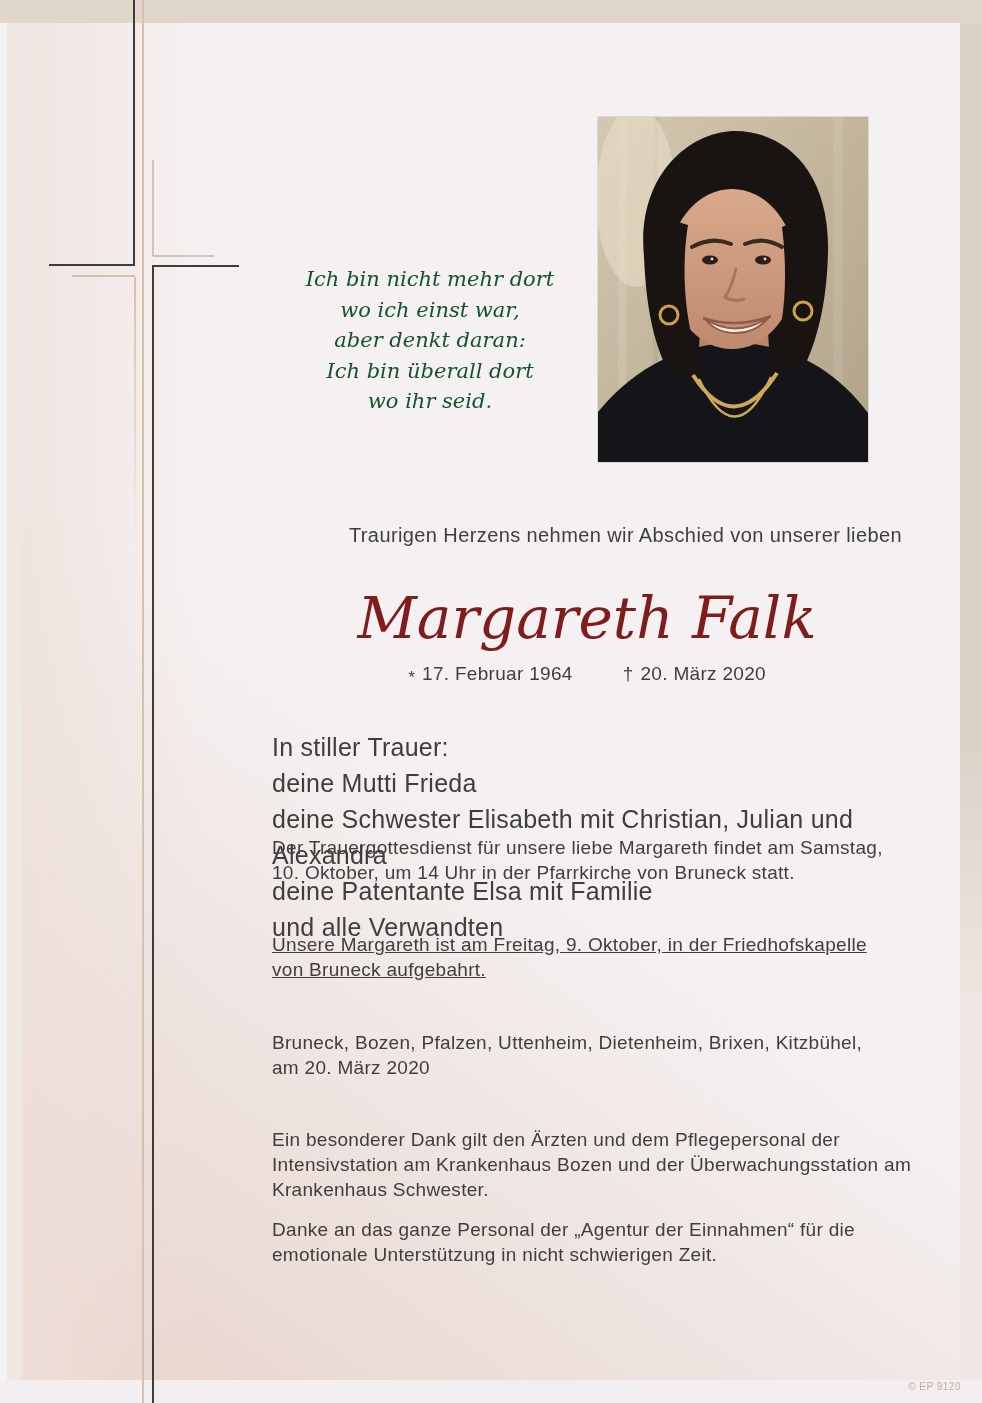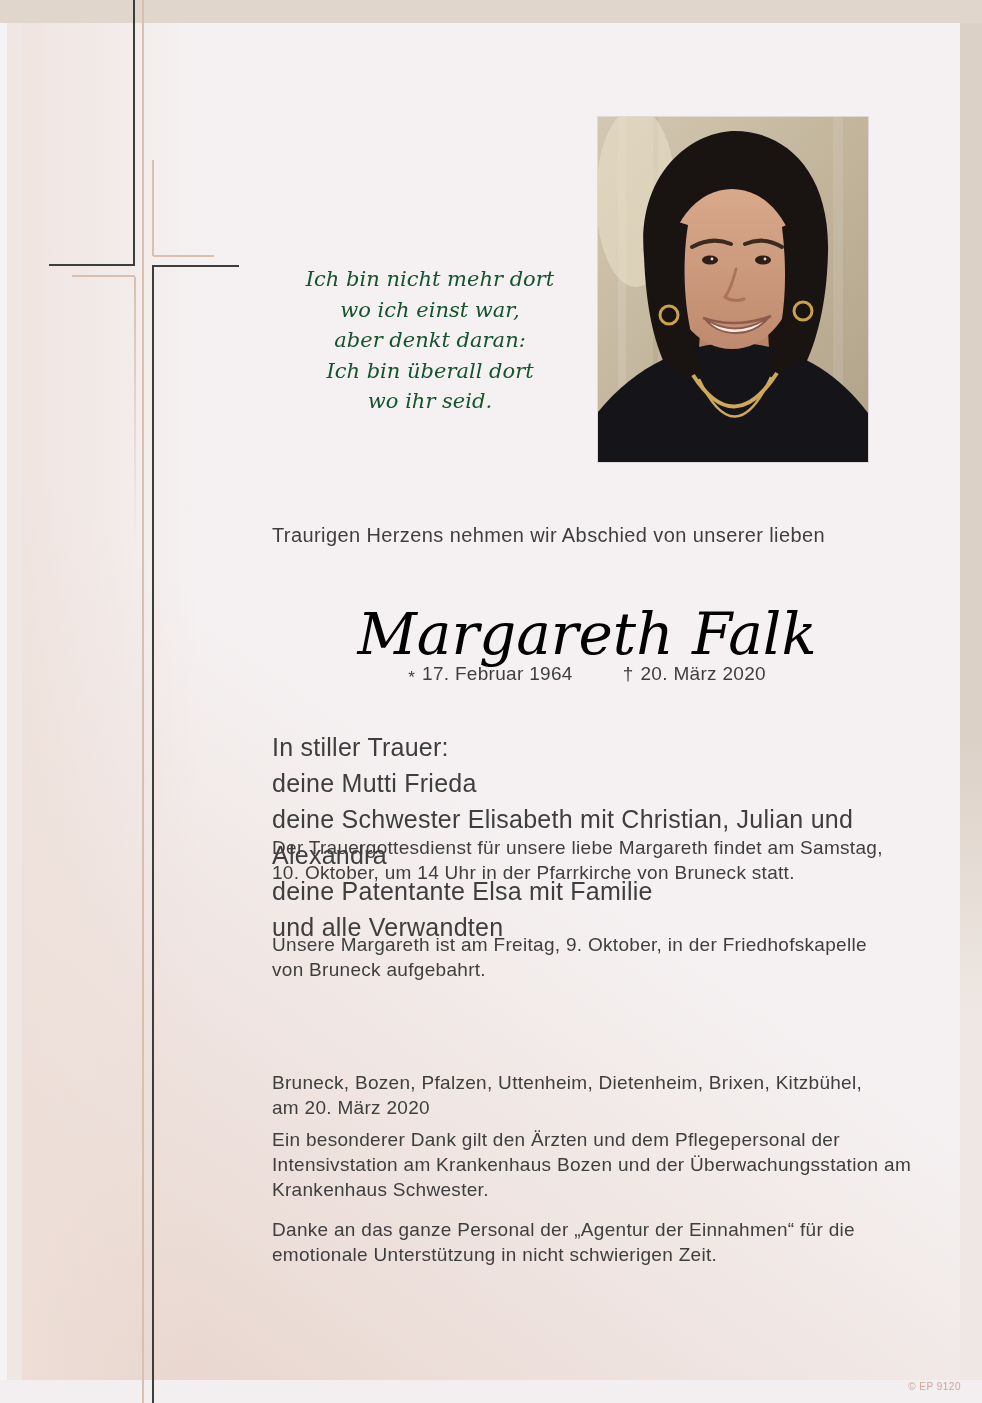--- a/index.html
+++ b/index.html
@@ -33,36 +33,36 @@
   #tan-v-right-up { left:152px; top:160px; width:2px;  height:96px; }
   #tan-h-left     { left:72px;  top:275px; width:63px; height:2px; }
   #tan-v-left-down{ left:134px; top:277px; width:2px;  height:270px;
                     background:linear-gradient(#d8bfae, rgba(216,191,174,0)); }
 
   
   .txt { color:#3e3e3e; z-index:6; }
   #poem { left:280px; top:264px; width:300px; text-align:center;
           font-family:"DejaVu Serif", serif; font-style:italic;
           font-size:21px; line-height:30.5px; color:#14532d; white-space:pre-line; }
-  #intro { left:272px; top:524px; width:630px; text-align:left;
+  #intro { left:272px; top:524px; width:630px; text-align:right;
            font-size:20px; letter-spacing:0.4px; }
-  #name { left:272px; top:594px; width:630px; text-align:center;
+  #name { left:272px; top:578px; width:630px; text-align:center;
           font-family:"DejaVu Serif", serif; font-style:italic;
-          font-size:58px; line-height:80px; color:#000000; }
+          font-size:58px; line-height:80px; color:#7f1d1d; }
   #dates { left:272px; top:663px; width:630px; display:flex; justify-content:center;
            gap:50px; font-size:19px; letter-spacing:0.3px;text-align:right; }
   #dates .sym { display:inline-block; margin-right:7px; }
   #dates .star { font-size:17px; position:relative; top:3px; }
   #mourners { left:272px; top:717px; width:660px;
               font-size:25px; line-height:36px; letter-spacing:0.25px; white-space:pre-line;margin-top:12px; }
   .para { left:272px; width:660px; font-size:19px; line-height:25px;
           letter-spacing:0.3px; white-space:pre-line; }
   #para-service  { top:835px; }
-  #para-wake     { top:932px; }
-  #para-places   { top:1070px; }
+  #para-wake     { top:932px;text-decoration:underline; }
+  #para-places   { top:1030px; }
   #para-hospital { top:1127px; }
   #para-agency   { top:1217px; }
   #footer { left:22px; top:1353px; width:938px; text-align:center;
             font-size:12.5px; letter-spacing:0.3px; color:#555; }
   #print-mark { right:21px; top:1381px; font-size:10px; letter-spacing:0.5px; color:#cfa49a; z-index:6;margin-left:21px; }
 
   
   #photo { left:598px; top:117px; width:270px; height:345px; z-index:4;
            box-shadow:0 0 0 1px rgba(120,110,100,0.18); background:#c4b7a0; }
   #photo svg { display:block; }

